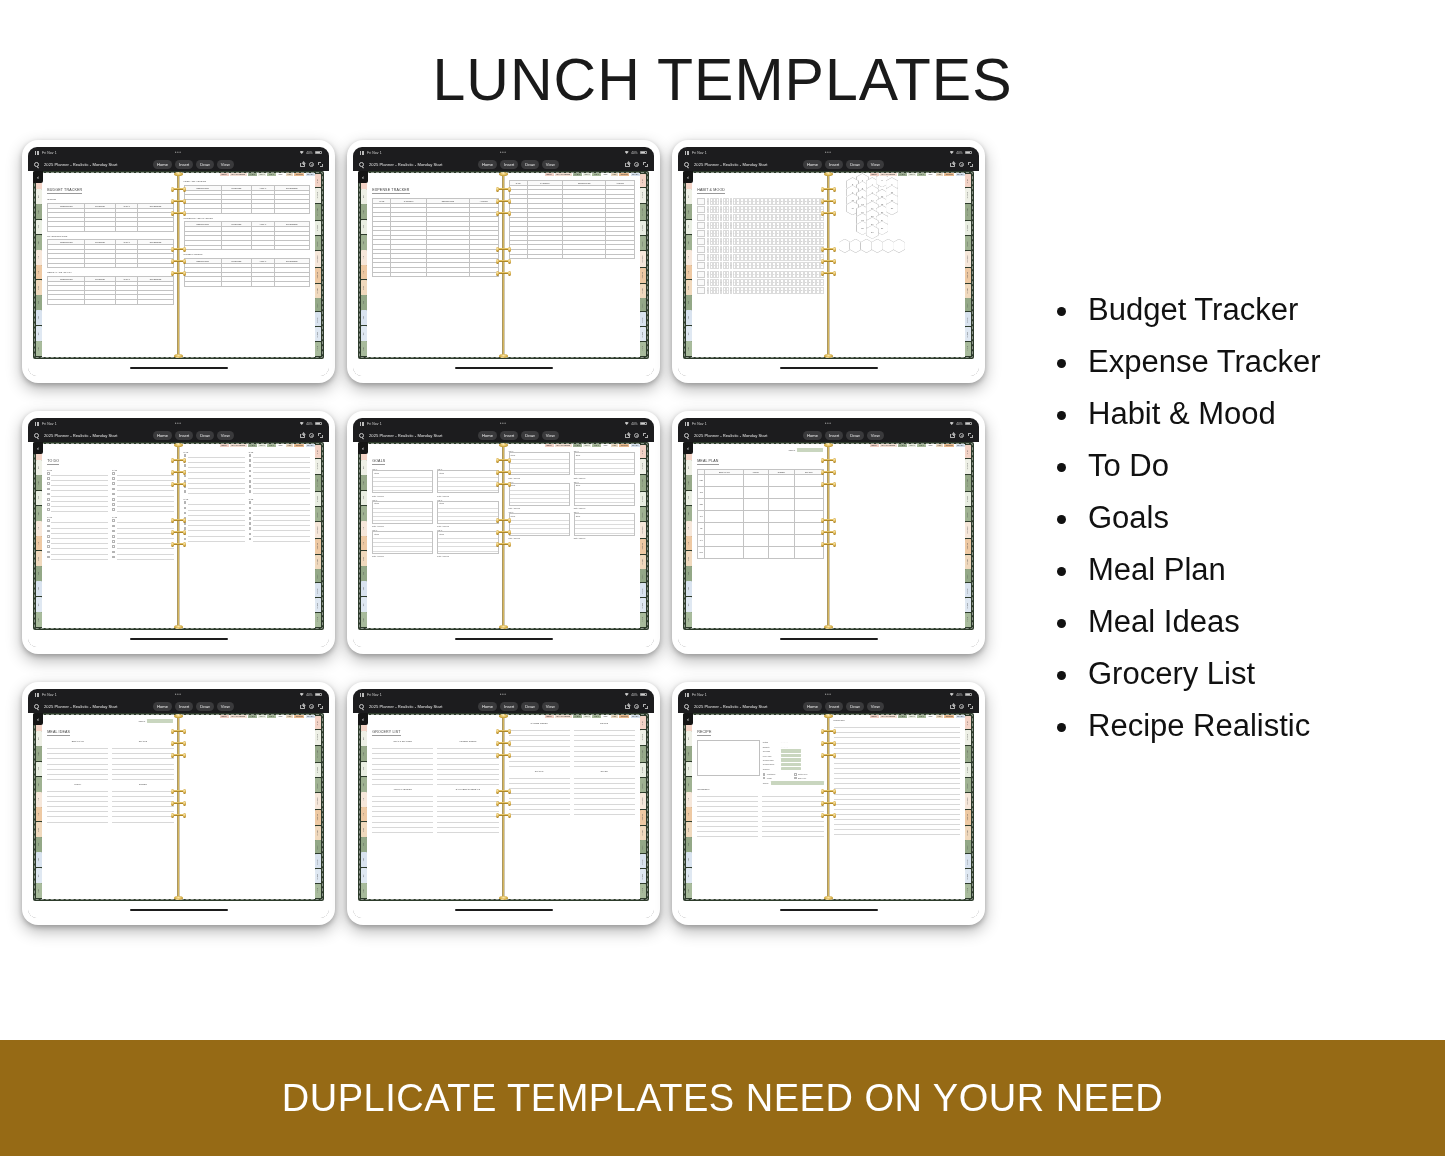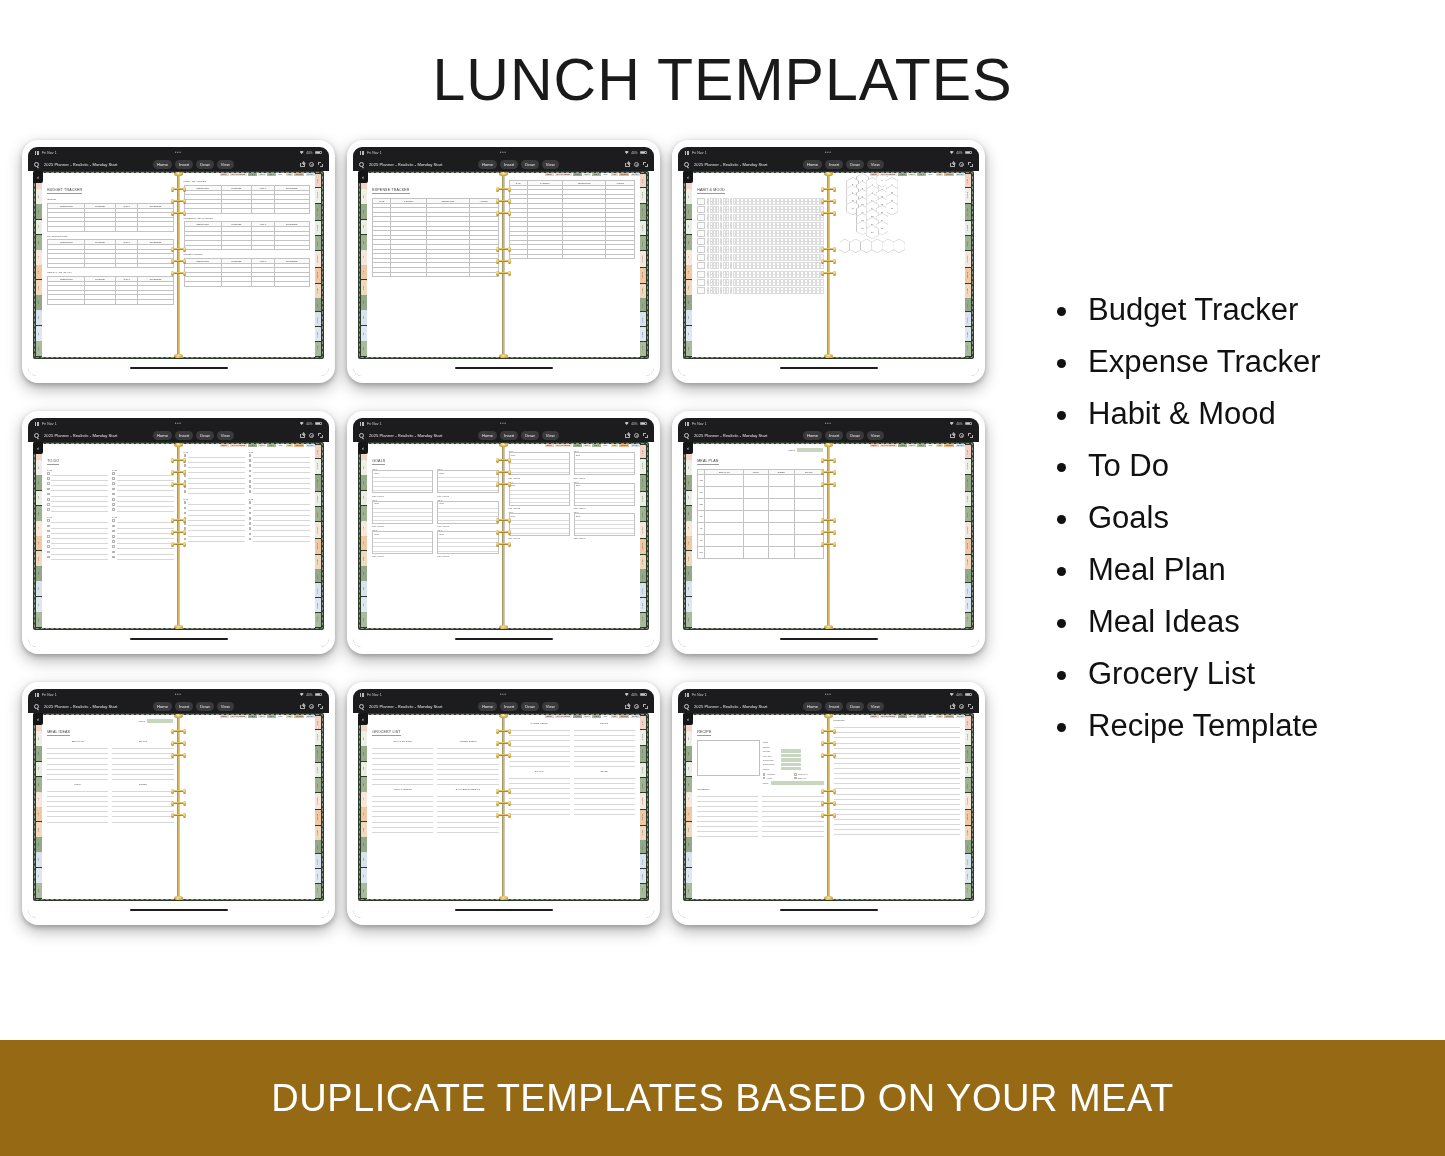--- a/index.html
+++ b/index.html
@@ -3075,18 +3075,18 @@
 
 <ul class="bullets" id="bullets">
     <li><span>Budget Tracker</span></li>
     <li><span>Expense Tracker</span></li>
     <li><span>Habit &amp; Mood</span></li>
     <li><span>To Do</span></li>
     <li><span>Goals</span></li>
     <li><span>Meal Plan</span></li>
     <li><span>Meal Ideas</span></li>
     <li><span>Grocery List</span></li>
-    <li><span>Recipe Template</span></li>
+    <li><span>Recipe Realistic</span></li>
   </ul>
 
 <div class="banner">
-  <div class="banner-text">DUPLICATE TEMPLATES BASED ON YOUR MEAT</div>
+  <div class="banner-text">DUPLICATE TEMPLATES NEED ON YOUR NEED</div>
 </div>
 
 </body></html>

